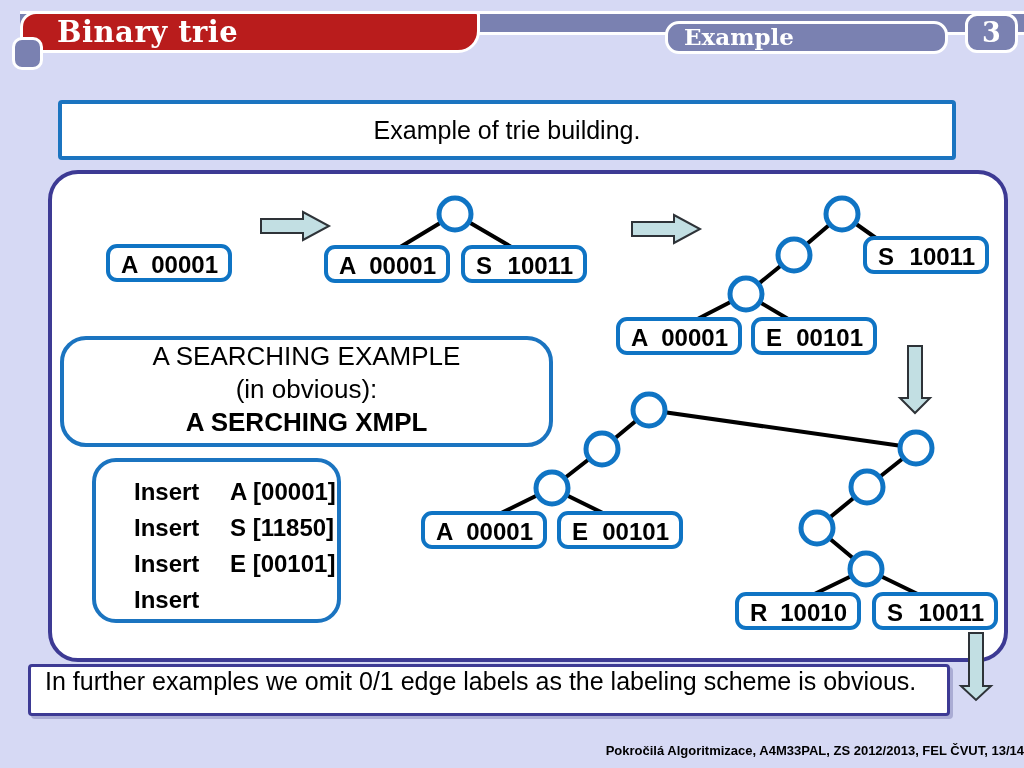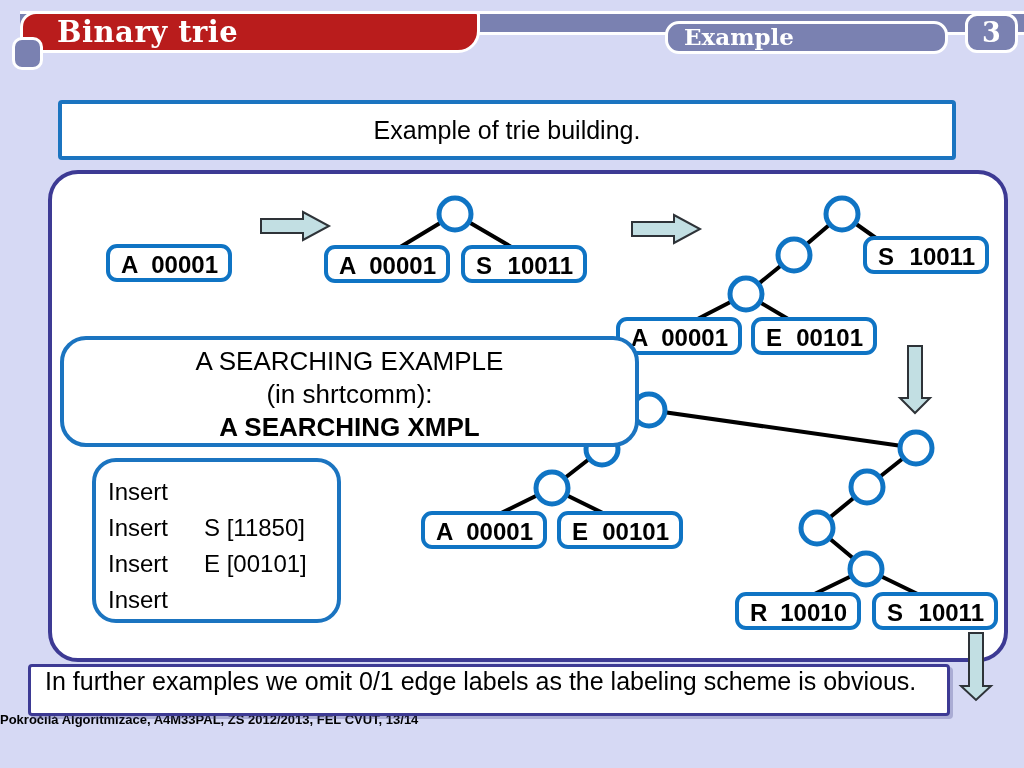--- a/index.html
+++ b/index.html
@@ -51,42 +51,42 @@
   .main-frame {
     position:absolute; left:48px; top:170px; width:960px; height:492px;
     background:#fff; border:4px solid #3d3a94; border-radius:30px;
     box-sizing:border-box; z-index:1;
   }
   .diagram-svg {
     position:absolute; left:0; top:0; width:1024px; height:768px;
     z-index:4; pointer-events:none;
   }
   .searching-box {
-    position:absolute; left:60px; top:336px; width:579px; height:111px;
+    position:absolute; left:60px; top:336px; width:493px; height:111px;
     background:#fff; border:4px solid #1b74c0; border-radius:26px;
     box-sizing:border-box; z-index:5;
-    text-align:center; font-size:26px; line-height:33px; padding-top:5px;
+    text-align:center; font-size:26px; line-height:33px; 
   }
   .searching-box .b3 { font-weight:bold; }
   .insert-box {
     position:absolute; left:92px; top:458px; width:249px; height:165px;
     background:#fff; border:4px solid #1b74c0; border-radius:24px;
     box-sizing:border-box; z-index:5;
-    font-weight:normal; font-size:24px; padding:12px 0 0 12px;
+    font-weight:bold; font-size:24px; padding:12px 0 0 38px;
   }
   .insert-row { display:grid; grid-template-columns:96px auto; line-height:36px; }
   .note-box {
     position:absolute; left:28px; top:664px; width:922px; height:52px;
     background:#fff; border:3px solid #3d3a94; border-radius:4px;
     box-sizing:border-box; z-index:5;
     display:flex; padding-left:14px; font-size:25px;
     box-shadow:3px 3px 0 rgba(70,70,140,0.30);
   }
   .footer {
-    position:absolute; left:0; top:712px; width:1024px; text-align:left;
+    position:absolute; left:0; top:743px; width:1024px; text-align:right;
     font-weight:bold; font-size:13px; z-index:2;
   }
 </style>
 </head>
 <body>
 
 <div class="slide">
 
   <div class="hdr-strip"></div>
   <div class="hdr-bar">
@@ -166,27 +166,28 @@
       <circle cx="602" cy="449" r="16" fill="#ffffff" stroke="#0f74c4" stroke-width="5"></circle>
       <circle cx="552" cy="488" r="16" fill="#ffffff" stroke="#0f74c4" stroke-width="5"></circle>
       <circle cx="916" cy="448" r="16" fill="#ffffff" stroke="#0f74c4" stroke-width="5"></circle>
       <circle cx="867" cy="487" r="16" fill="#ffffff" stroke="#0f74c4" stroke-width="5"></circle>
       <circle cx="817" cy="528" r="16" fill="#ffffff" stroke="#0f74c4" stroke-width="5"></circle>
       <circle cx="866" cy="569" r="16" fill="#ffffff" stroke="#0f74c4" stroke-width="5"></circle>
     </svg>
 
   <div class="searching-box">
     <div>A SEARCHING EXAMPLE</div>
-    <div>(in shrtcomm):</div>
-    <div class="b3">A SEARCHING XMPL</div>
+    <div>(in obvious):</div>
+    <div class="b3">A SERCHING XMPL</div>
   </div>
 
   <div class="insert-box">
     <div class="insert-row">
       <span>Insert</span>
+      <span>A [00001]</span>
     </div>
     <div class="insert-row">
       <span>Insert</span>
       <span>S [11850]</span>
     </div>
     <div class="insert-row">
       <span>Insert</span>
       <span>E [00101]</span>
     </div>
     <div class="insert-row">

